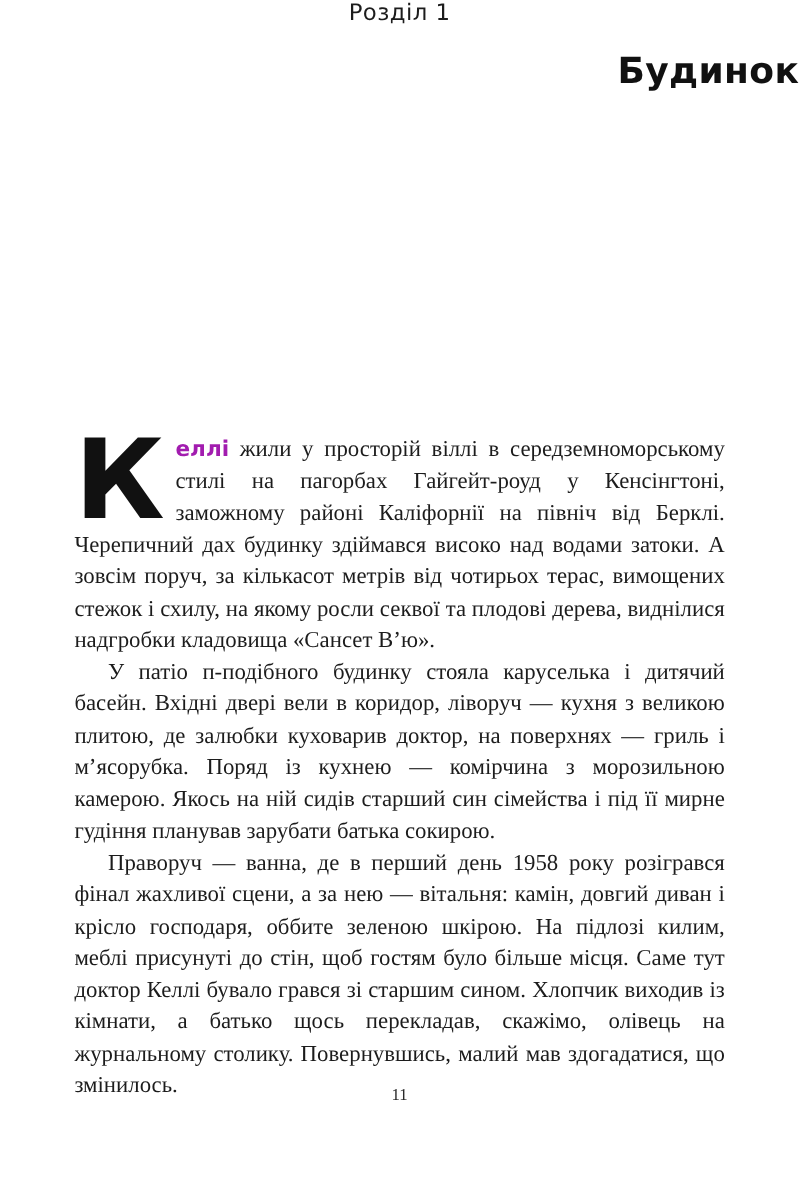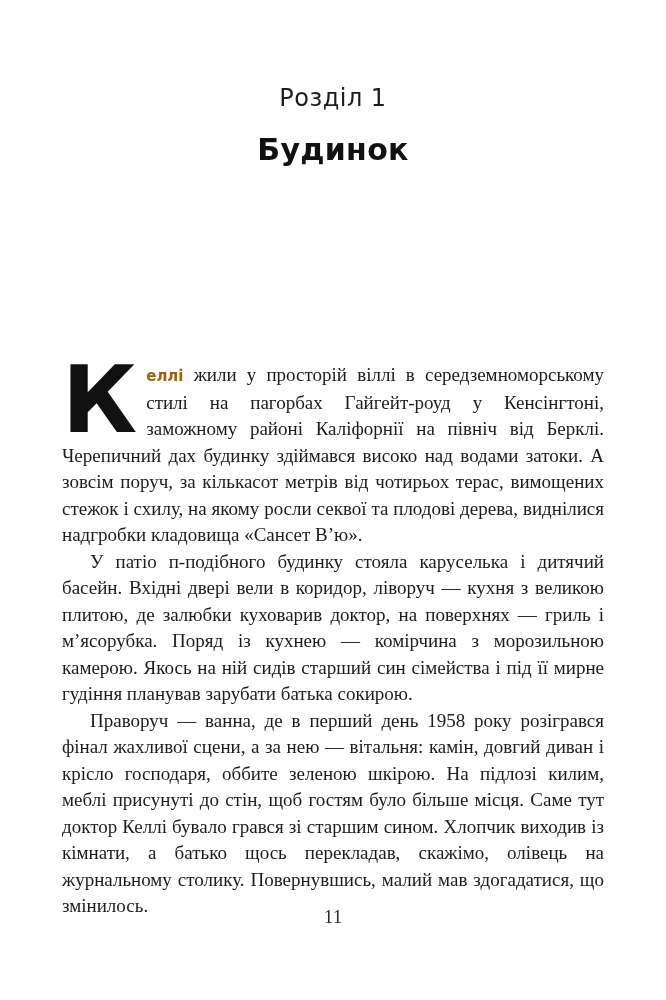--- a/index.html
+++ b/index.html
@@ -11,31 +11,30 @@
     position: relative;
     width: 666px;
     height: 1000px;
     margin: 0 auto;
     background: #ffffff;
     color: #1c1c1c;
     overflow: hidden;
     box-sizing: border-box;
   }
   .chapter-label {
-    padding-top: 84px;
     text-align: center;
     font-family: "DejaVu Sans", sans-serif;
-    font-size: 24px;
+    font-size: 19px;
     font-weight: 400;
     letter-spacing: 0.02em;
     color: #1c1c1c;
   }
   .chapter-title {
     margin: 20px 0 0 0;
-    text-align: center;
+    text-align: right;
     font-family: "DejaVu Sans", sans-serif;
     font-size: 30px;
     font-weight: 700;
     letter-spacing: 0.01em;
     color: #111111;
   }
   .body-text {
     position: absolute;
     top: 362px;
     left: 62px;
@@ -60,31 +59,31 @@
     font-family: "DejaVu Sans", sans-serif;
     font-weight: 700;
     font-size: 92px;
     line-height: 74px;
     padding: 2px 9px 0 0;
     color: #111111;
   }
   .lead-bold {
     font-family: "DejaVu Sans", sans-serif;
     font-weight: 700;
-    font-size: 15px;
-    color: #a16207;
+    font-size: 18px;
+    color: #a21caf;
   }
   .folio {
     position: absolute;
     top: 906px;
     left: 0;
     width: 100%;
     text-align: center;
     font-family: "Liberation Serif", serif;
-    font-size: 19px;
+    font-size: 14px;
     color: #2a2a2a;
   }
 </style>
 </head>
 <body>
 
 <div class="page">
 
   <div class="chapter-label">Розділ 1</div>
 

